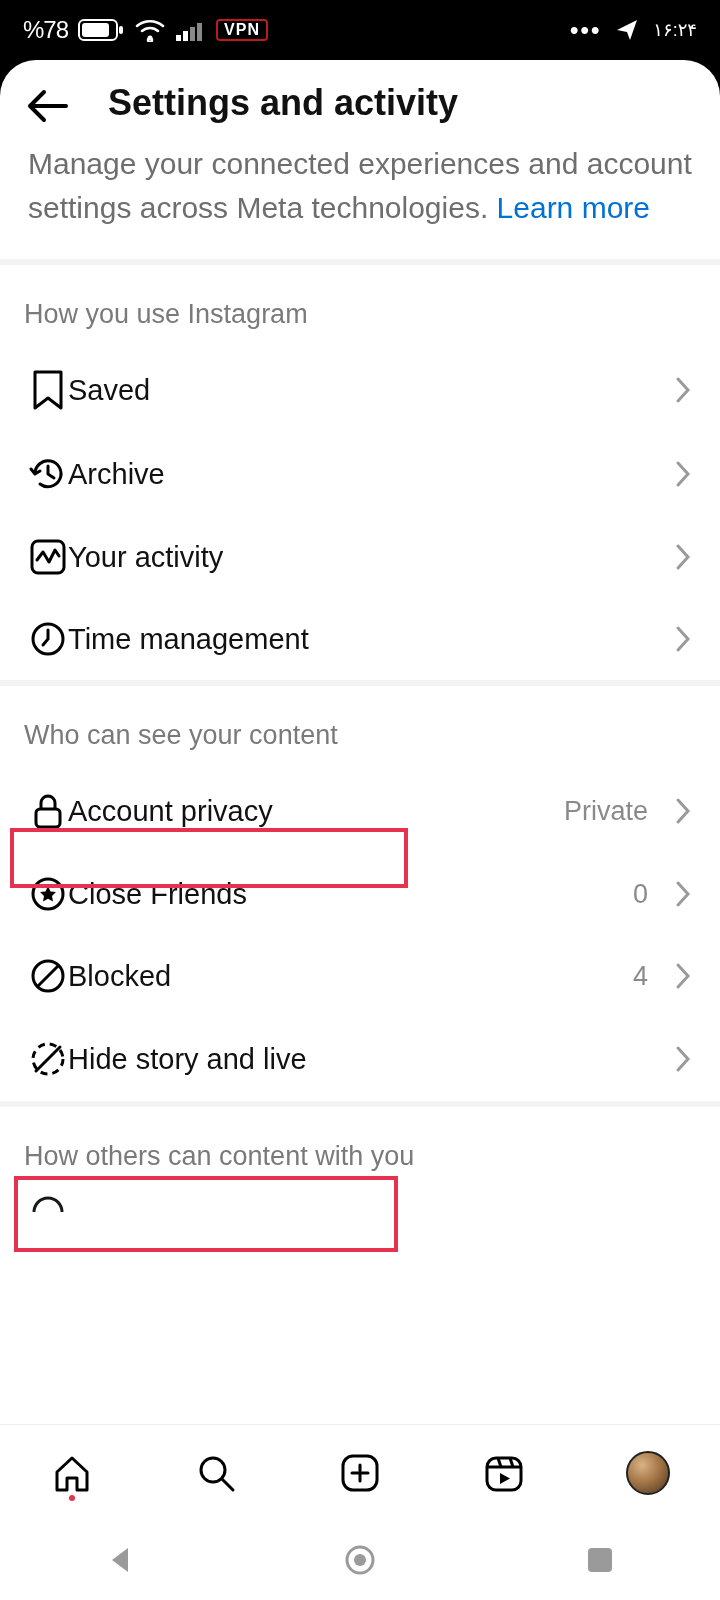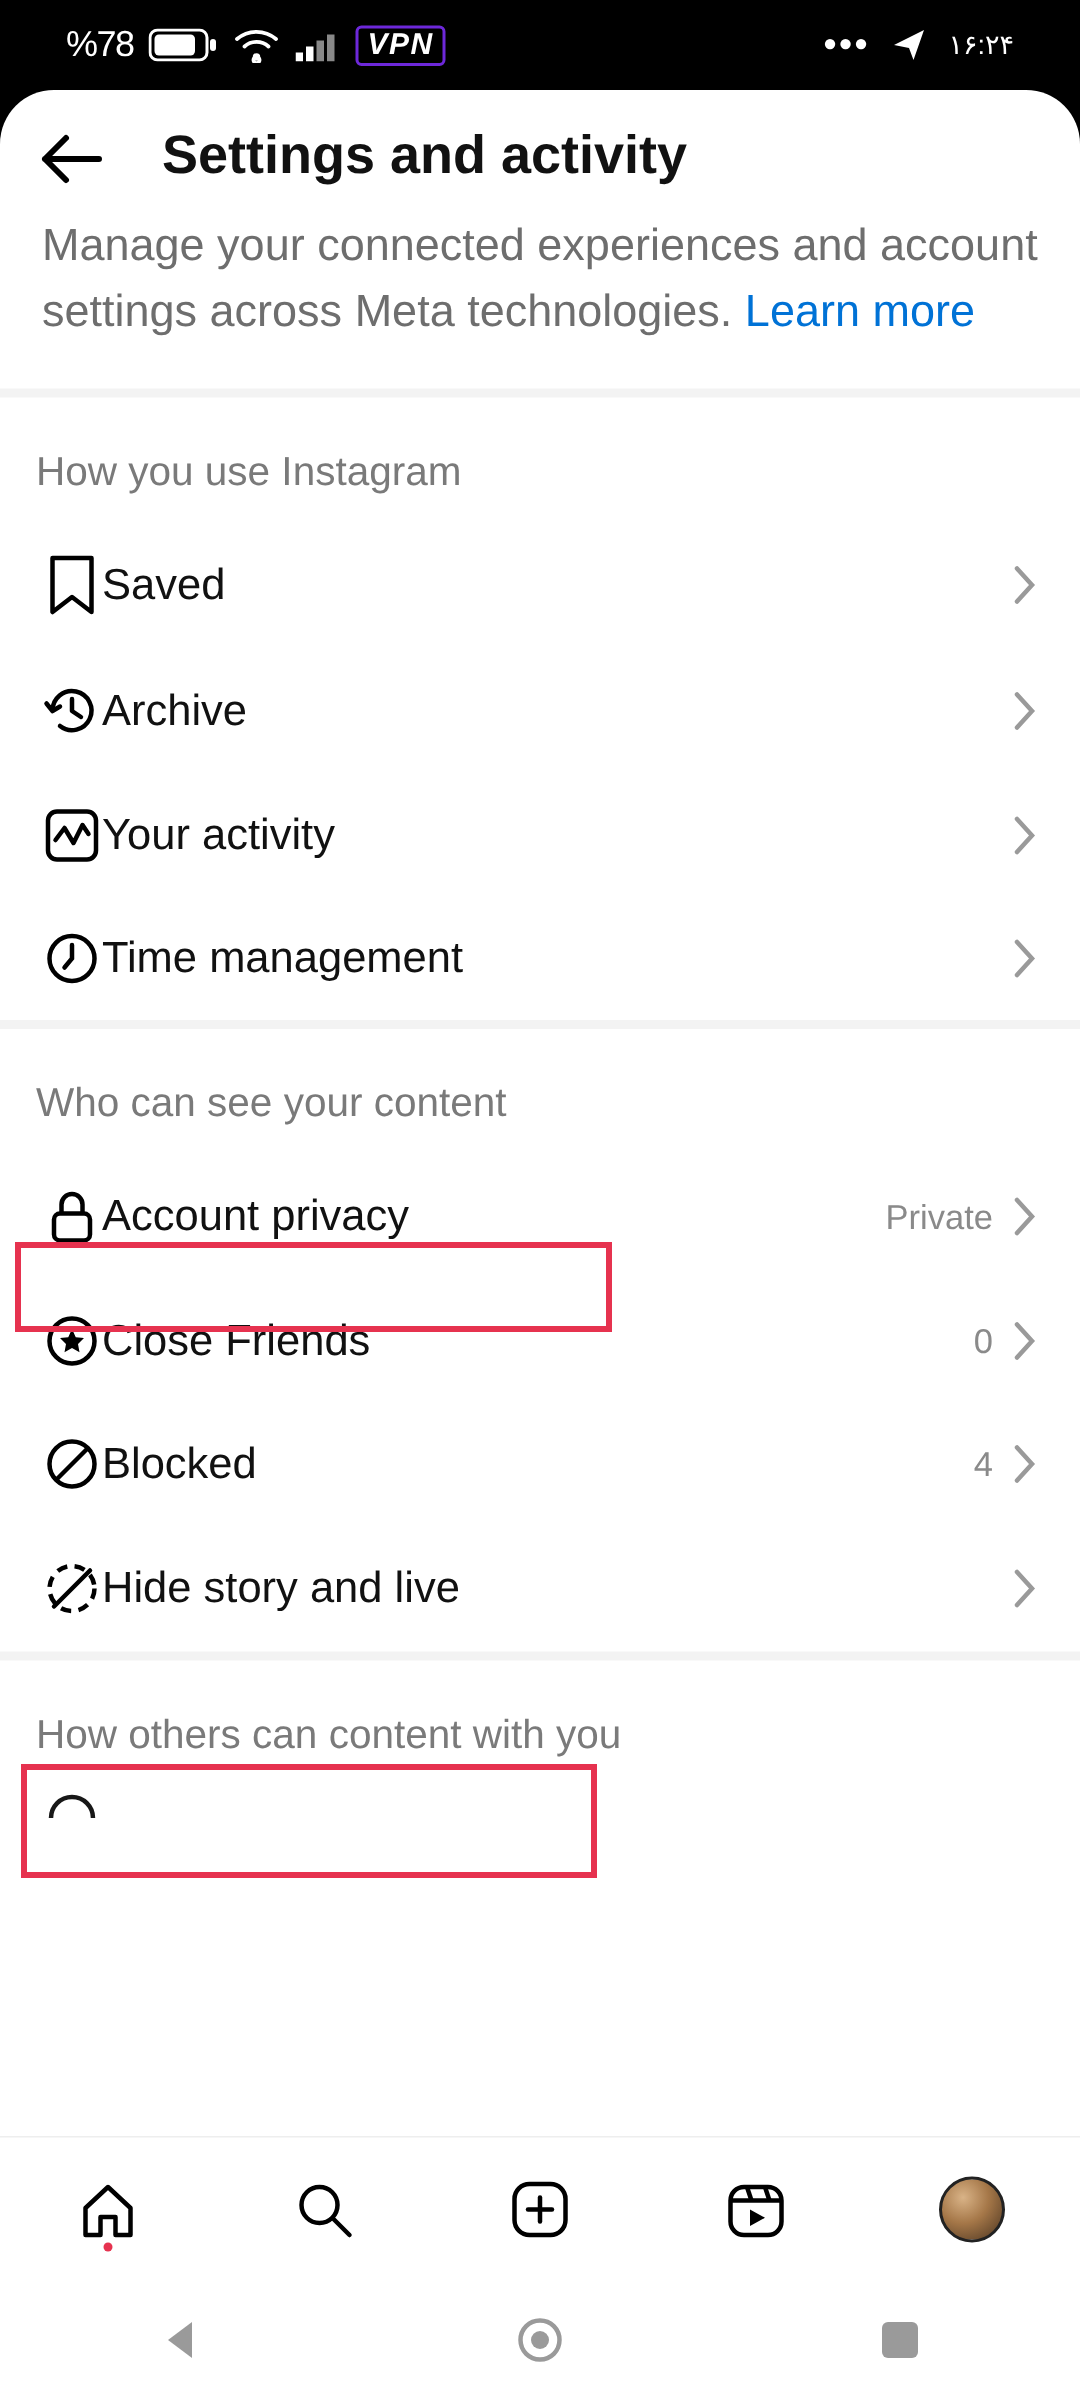--- a/index.html
+++ b/index.html
@@ -1,45 +1,45 @@
 <!DOCTYPE html>
 <html><head>
 <meta charset="utf-8">
 <style>
   * { box-sizing: border-box; margin: 0; padding: 0; }
   html, body { width: 720px; height: 1600px; font-family: -apple-system, Helvetica, Arial, sans-serif; background: #000; overflow: hidden; }
   .phone { width: 720px; height: 1600px; background: #000; position: relative; }
 
   
-  .status-bar { height: 60px; background: #000; color: #fff; display: flex; align-items: center; justify-content: space-between; padding: 0 44px; font-size: 24px; }
+  .status-bar { height: 60px; background: #000; color: #fff; display: flex; align-items: center; justify-content: space-between; padding: 0 23px; font-size: 24px; }
   .status-left { display: flex; align-items: center; gap: 10px; }
   .status-right { display: flex; align-items: center; gap: 14px; }
   .status-bar svg { display: block; }
   .batt-text { font-weight: 500; letter-spacing: -1px; }
-  .vpn-box { border: 2px solid #6d28d9; border-radius: 4px; padding: 0 6px; font-size: 20px; font-weight: 700; letter-spacing: 1px; font-style: italic; }
+  .vpn-box { border: 2px solid #b91c1c; border-radius: 4px; padding: 0 6px; font-size: 16px; font-weight: 700; letter-spacing: 1px; }
   .dots { letter-spacing: 2px; font-weight: 700; }
   .clock { font-size: 18px; }
 
   
   .app { position: absolute; top: 60px; left: 0; right: 0; bottom: 0; background: #fff; border-top-left-radius: 36px; border-top-right-radius: 36px; overflow: hidden; display: flex; flex-direction: column; }
 
   .header { display: flex; align-items: flex-end; padding: 22px 24px 18px 24px; gap: 40px; }
   .header-title { font-size: 36px; font-weight: 700; color: #111; }
 
   .intro { padding: 0 28px 30px 28px; font-size: 30px; color: #6e6e6e; line-height: 1.45; }
   .intro .link { color: #0072d6; }
 
   .section-header { padding: 34px 28px 18px 24px; font-size: 27px; color: #7a7a7a; font-weight: 400; }
 
   .divider { height: 6px; background: #f3f3f3; }
 
   .row { display: flex; align-items: center; padding: 22px 28px; }
   .row .icon-slot { width: 40px; display: flex; justify-content: center; }
   .row-label { flex: 1; font-size: 29px; color: #111; }
-  .row-value { font-size: 23px; color: #8a8a8a; margin-right: 12px; }
+  .row-value { font-size: 27px; color: #8a8a8a; margin-right: 26px; }
   .row .chev { color: #9a9a9a; }
 
   .highlight-box { border: 4px solid #e6324f; position: absolute; pointer-events: none; }
 
   
   .app-nav { height: 96px; background: #fff; border-top: 1px solid #eee; display: flex; align-items: center; justify-content: space-around; }
   .app-nav .nav-btn { width: 60px; height: 60px; display: flex; align-items: center; justify-content: center; position: relative; }
   .nav-dot { position: absolute; bottom: 2px; left: 50%; transform: translateX(-50%); width: 6px; height: 6px; background: #e6324f; border-radius: 50%; }
   .avatar { width: 44px; height: 44px; border-radius: 50%; background: radial-gradient(circle at 35% 30%, #d9b387 0%, #a57748 45%, #4a3420 100%); border: 2px solid #222; }
 

